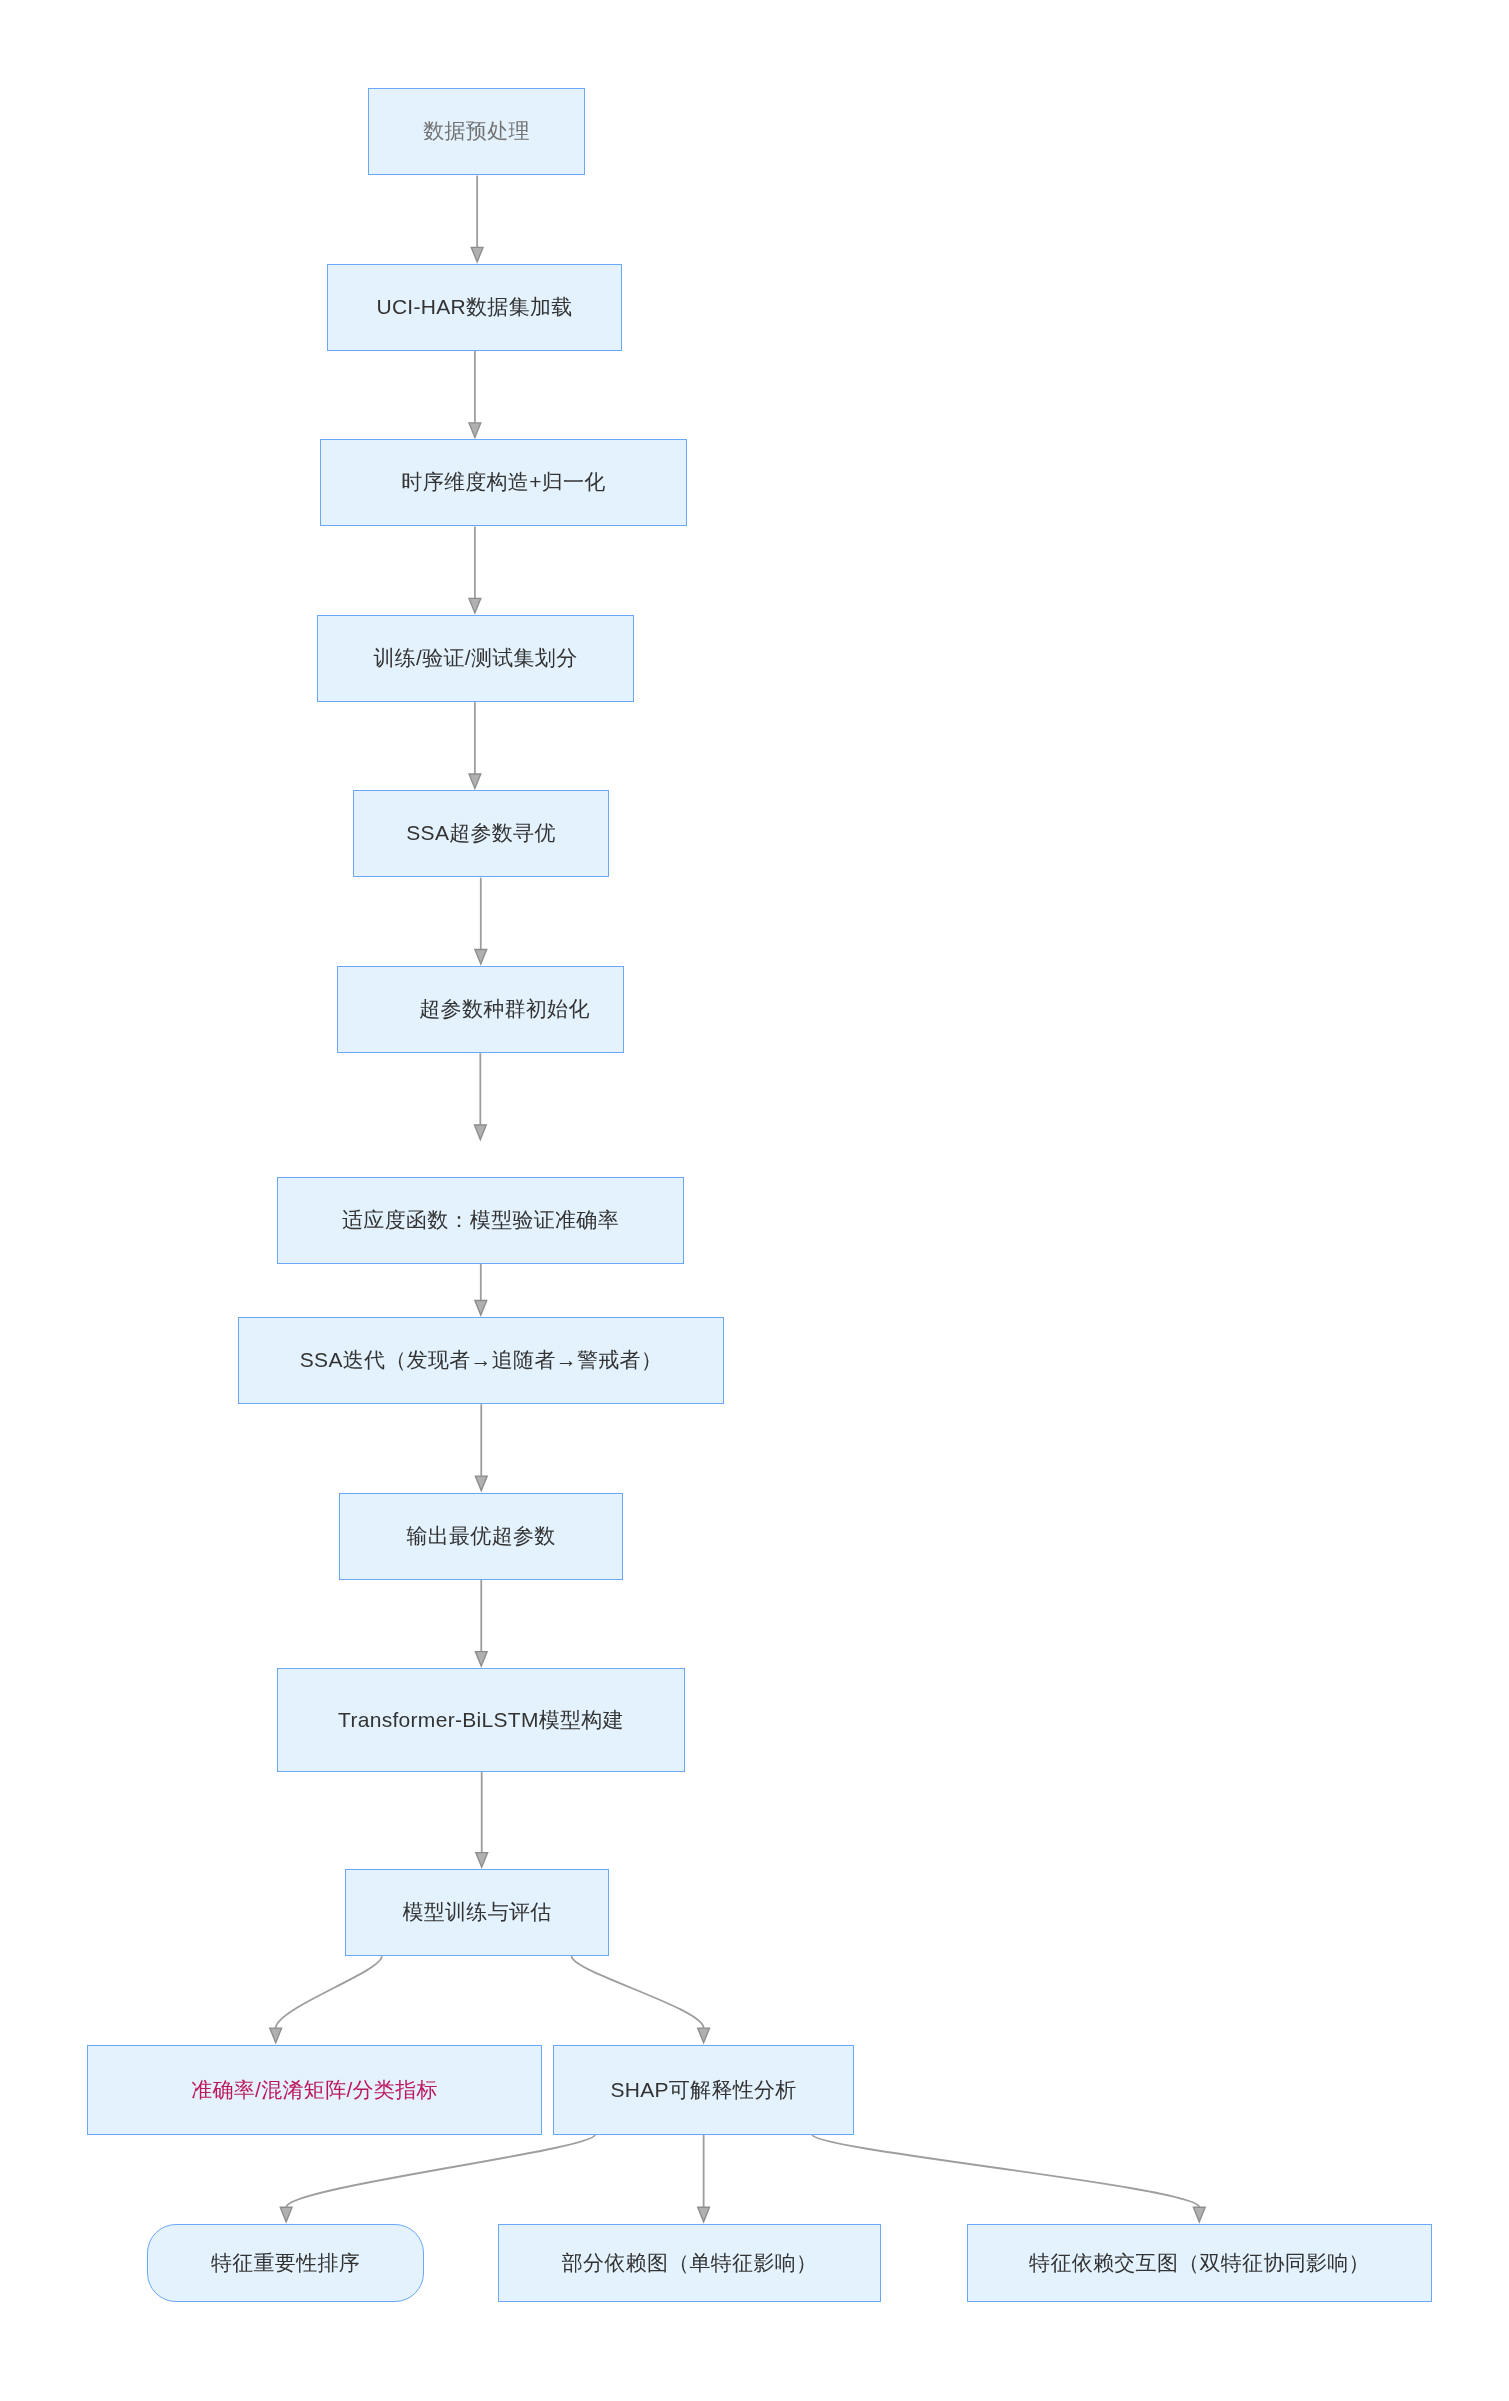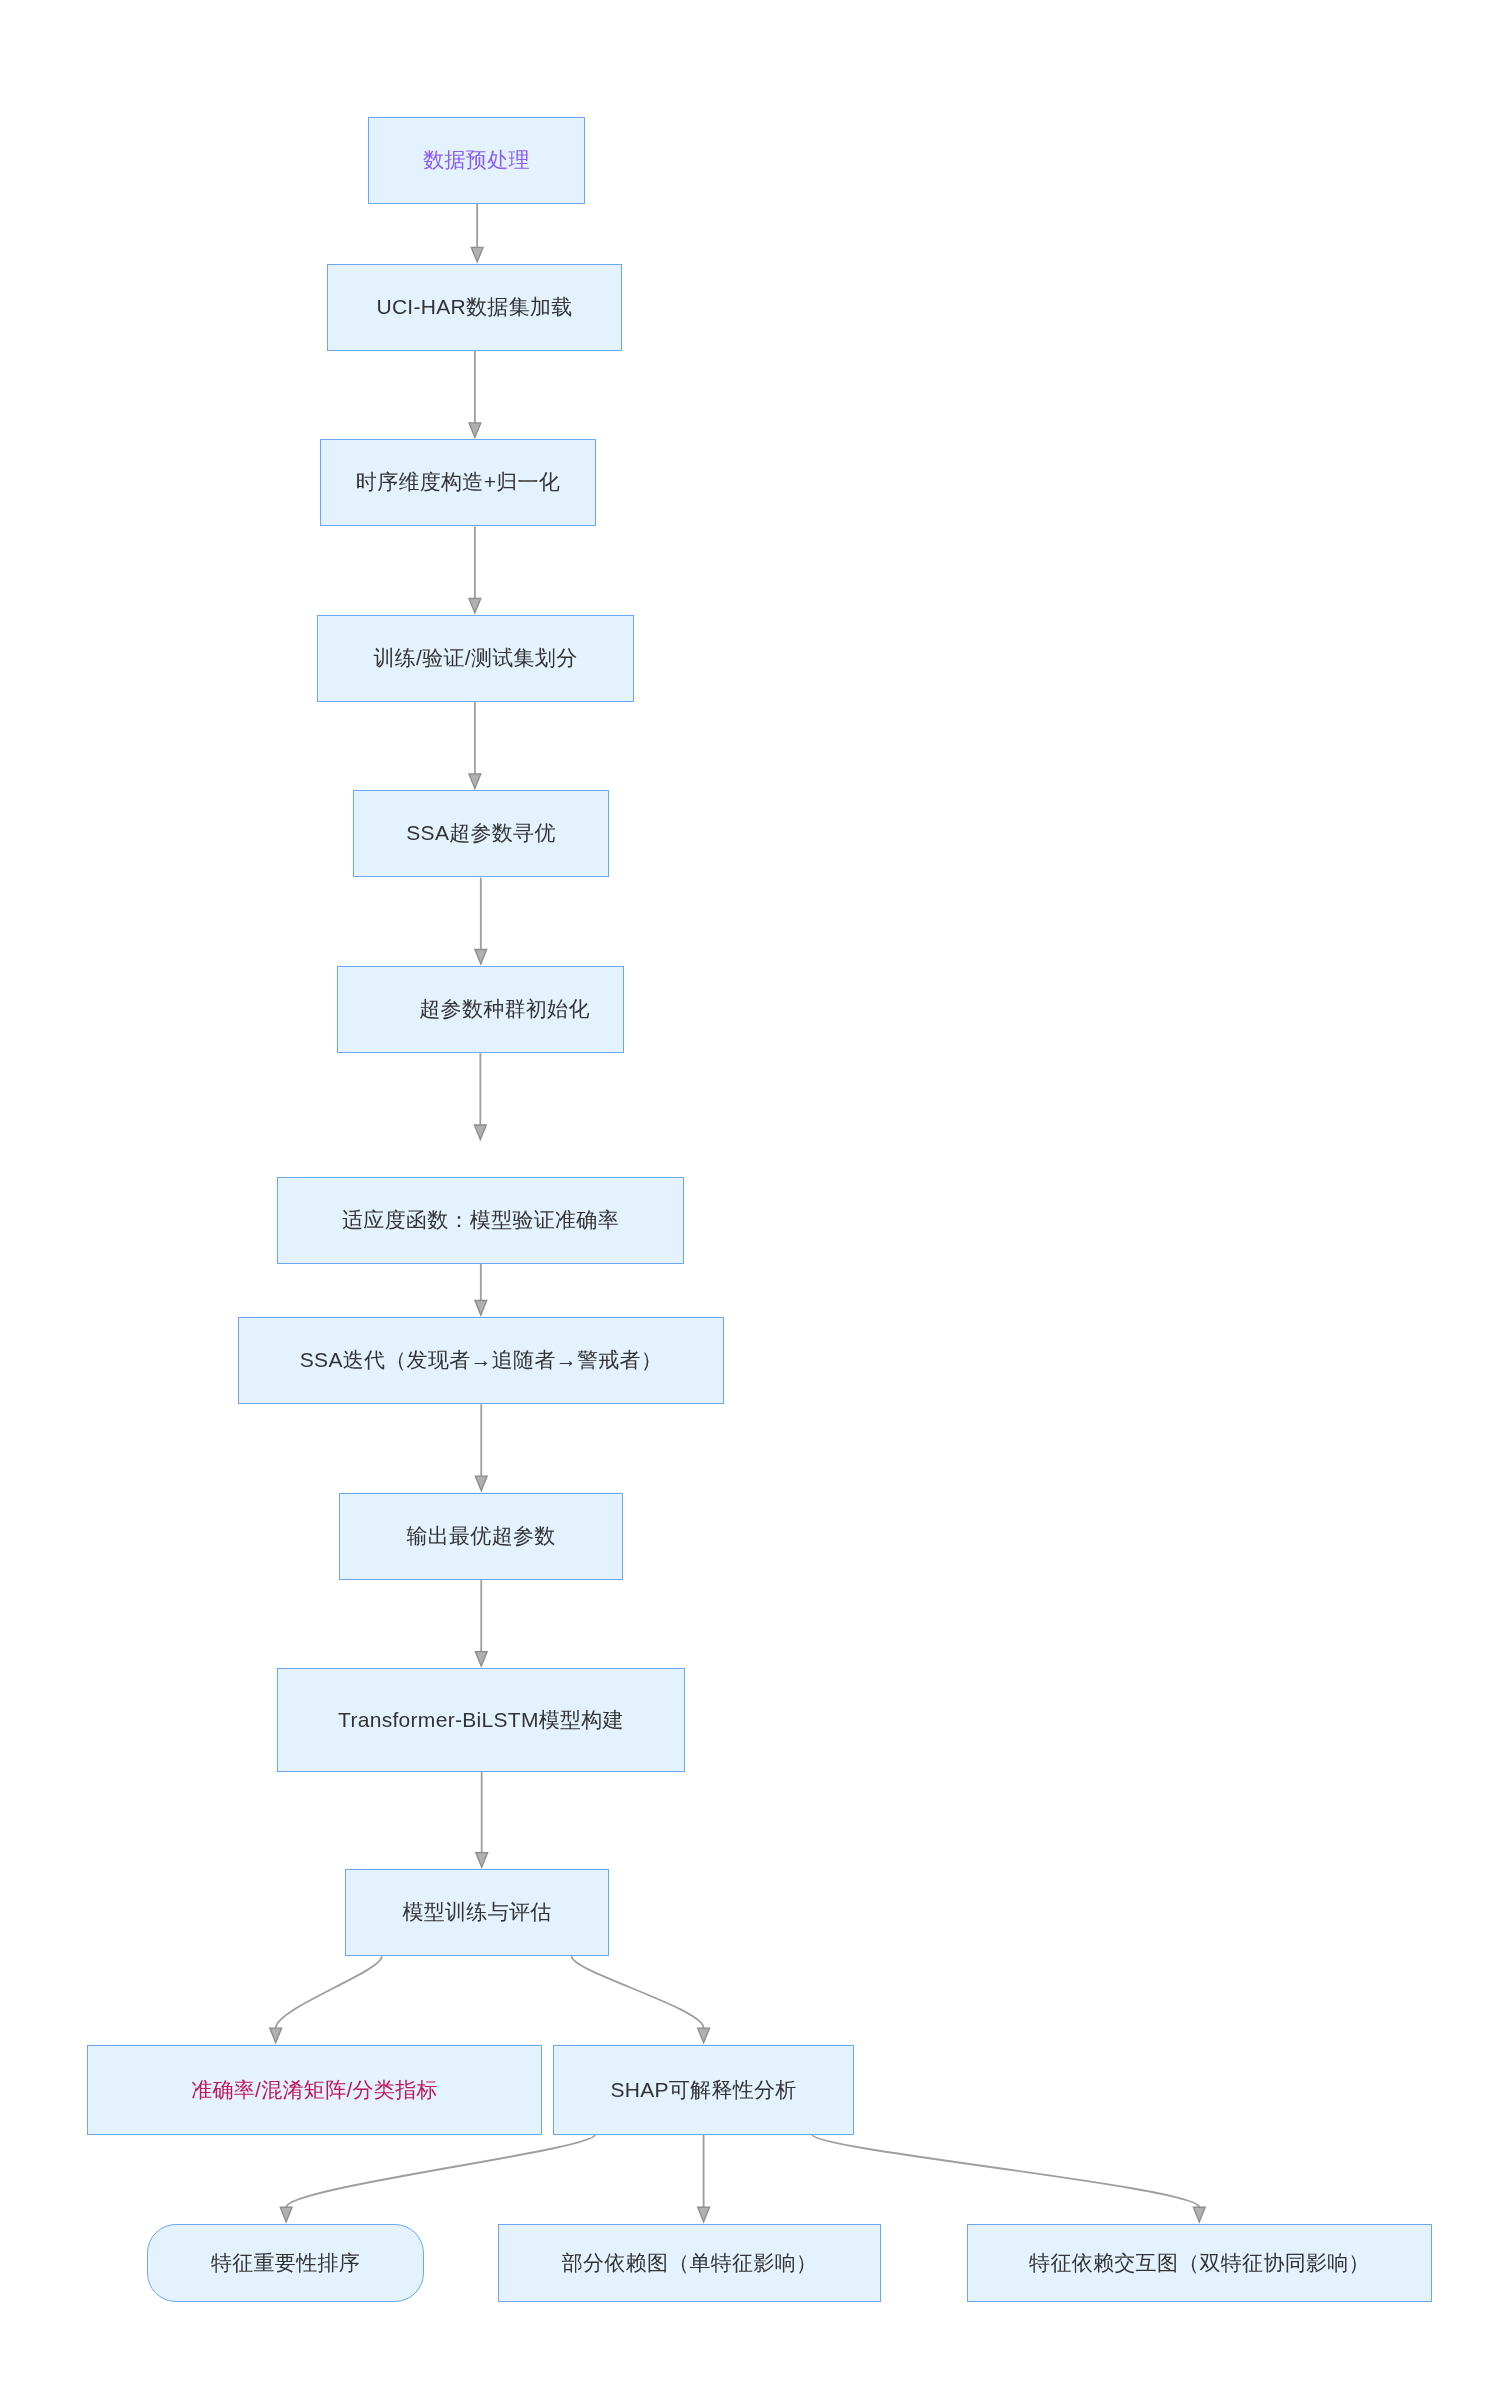--- a/index.html
+++ b/index.html
@@ -75,27 +75,27 @@
       <path d="M 628.4 2151 C 628.4 2168.1, 773.5 2208, 773.5 2230" fill="none" stroke="#9e9e9e" stroke-width="2"></path>
       <polygon points="767,2230 780,2230 773.5,2246" fill="#b0b0b0" stroke="#8d8d8d" stroke-width="1.5"></polygon>
       <path d="M 654.34 2347 C 654.34 2364.28, 314.5 2404.6, 314.5 2427" fill="none" stroke="#9e9e9e" stroke-width="2"></path>
       <polygon points="308,2427 321,2427 314.5,2443" fill="#b0b0b0" stroke="#8d8d8d" stroke-width="1.5"></polygon>
       <path d="M 773.5 2347 L 773.5 2427" fill="none" stroke="#9e9e9e" stroke-width="2"></path>
       <polygon points="767,2427 780,2427 773.5,2443" fill="#b0b0b0" stroke="#8d8d8d" stroke-width="1.5"></polygon>
       <path d="M 892.66 2347 C 892.66 2364.28, 1318.5 2404.6, 1318.5 2427" fill="none" stroke="#9e9e9e" stroke-width="2"></path>
       <polygon points="1312,2427 1325,2427 1318.5,2443" fill="#b0b0b0" stroke="#8d8d8d" stroke-width="1.5"></polygon>
     </svg>
   <div id="node-layer">
-      <div class="node" style="left: 368px; top: 88px; width: 217px; height: 87px; background: rgb(227, 242, 253); border-color: rgb(106, 168, 247); color: #8b5cf6; margin-top: 29px;">
+      <div class="node" style="left: 368px; top: 88px; width: 217px; height: 87px; background: rgb(227, 242, 253); border-color: rgb(106, 168, 247); color: #737373;">
         <span class="node-label">数据预处理</span>
       </div>
       <div class="node" style="left: 327px; top: 264px; width: 295px; height: 87px; background: rgb(227, 242, 253); border-color: rgb(106, 168, 247); color: rgb(51, 51, 51);">
         <span class="node-label">UCI-HAR数据集加载</span>
       </div>
-      <div class="node" style="left: 320px; top: 439px; width: 276px; height: 87px; background: rgb(227, 242, 253); border-color: rgb(106, 168, 247); color: rgb(51, 51, 51);">
+      <div class="node" style="left: 320px; top: 439px; width: 367px; height: 87px; background: rgb(227, 242, 253); border-color: rgb(106, 168, 247); color: rgb(51, 51, 51);">
         <span class="node-label">时序维度构造+归一化</span>
       </div>
       <div class="node" style="left: 317px; top: 615px; width: 317px; height: 87px; background: rgb(227, 242, 253); border-color: rgb(106, 168, 247); color: rgb(51, 51, 51);">
         <span class="node-label">训练/验证/测试集划分</span>
       </div>
       <div class="node" style="left: 353px; top: 790px; width: 256px; height: 87px; background: rgb(227, 242, 253); border-color: rgb(106, 168, 247); color: rgb(51, 51, 51);">
         <span class="node-label">SSA超参数寻优</span>
       </div>
       <div class="node" style="left: 337px; top: 966px; width: 287px; height: 87px; background: rgb(227, 242, 253); border-color: rgb(106, 168, 247); color: rgb(51, 51, 51); padding-left: 48px;">
         <span class="node-label">超参数种群初始化</span>

